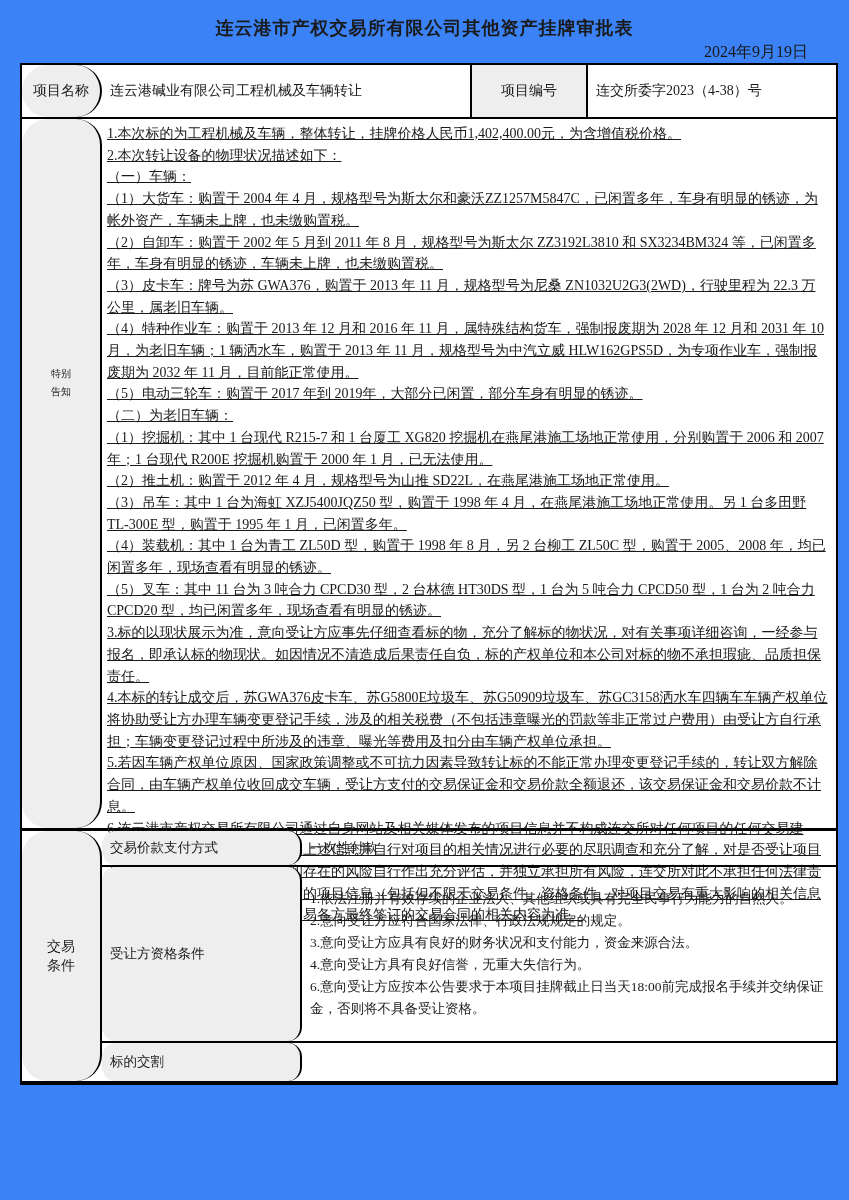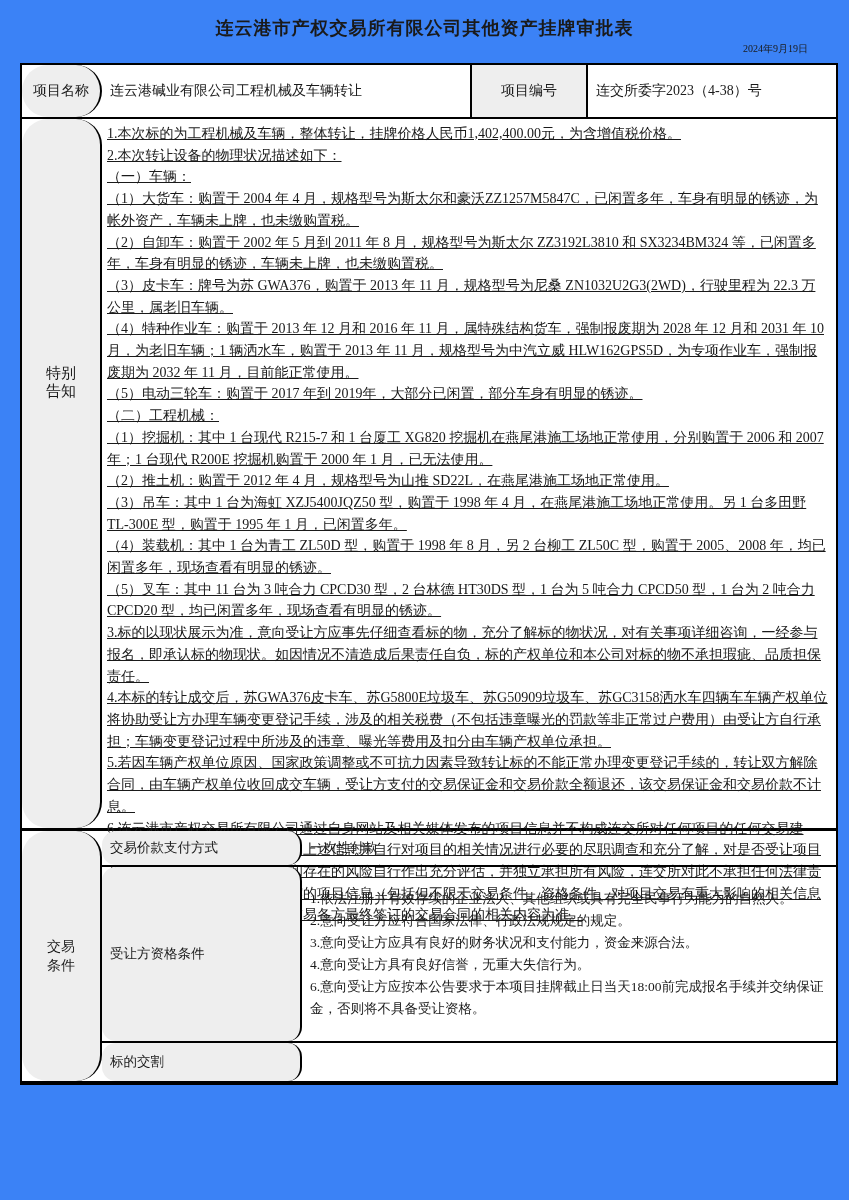--- a/index.html
+++ b/index.html
@@ -11,41 +11,41 @@
     font-family:"Liberation Serif","DejaVu Serif",serif;
     color:#1a1a1a;
     overflow:hidden;
   }
   .doc-title {
     position:absolute; top:16px; left:0; width:100%;
     text-align:center; font-size:18px; font-weight:bold; letter-spacing:1px;
   }
   .doc-date {
     position:absolute; top:42px; right:41px;
-    font-size:10px;
+    font-size:16px;
   }
   .tbl {
     position:absolute; left:20px; top:63px; width:818px;
     border:2px solid #000; border-bottom-width:4px;
     background:#ffffff;
   }
   .row { display:flex; width:100%; }
   .row-header { height:54px; border-bottom:2px solid #000; }
   .row-notice { height:712px; border-bottom:3px solid #000; }
   .row-cond   { height:250px; }
   .cell { height:100%; }
   .label-bg { background:#eeeeee; }
   .c1 { width:80px; border-right:2px solid #000;border-radius:26px; }
   .c2 { width:370px; border-right:2px solid #000; }
   .c3 { width:116px; border-right:2px solid #000; }
   .c4 { flex:1; }
   .hd-label { display:flex; align-items:center; justify-content:center; font-size:14px; }
   .hd-value { display:flex; align-items:center; padding-left:8px; font-size:14px; }
   .notice-label {
-    font-size:15px; line-height:17.5px; text-align:center;
+    font-size:10px; line-height:17.5px; text-align:center;
     padding-top:246px; white-space:pre-line;
   }
   .notice-body {
     flex:1; padding:4px 8px 0 5px;
     font-size:14px; line-height:21.7px;text-decoration:underline;
   }
   .notice-body p { margin:0; }
   .cond-label {
     display:flex; align-items:center; justify-content:center;
     font-size:14px; line-height:19px; text-align:center; white-space:pre-line;
@@ -88,21 +88,21 @@
 告知</div>
       <div class="cell notice-body">
           <p>1.本次标的为工程机械及车辆，整体转让，挂牌价格人民币1,402,400.00元，为含增值税价格。</p>
           <p>2.本次转让设备的物理状况描述如下：</p>
           <p>（一）车辆：</p>
           <p>（1）大货车：购置于 2004 年 4 月，规格型号为斯太尔和豪沃ZZ1257M5847C，已闲置多年，车身有明显的锈迹，为帐外资产，车辆未上牌，也未缴购置税。</p>
           <p>（2）自卸车：购置于 2002 年 5 月到 2011 年 8 月，规格型号为斯太尔 ZZ3192L3810 和 SX3234BM324 等，已闲置多年，车身有明显的锈迹，车辆未上牌，也未缴购置税。</p>
           <p>（3）皮卡车：牌号为苏 GWA376，购置于 2013 年 11 月，规格型号为尼桑 ZN1032U2G3(2WD)，行驶里程为 22.3 万公里，属老旧车辆。</p>
           <p>（4）特种作业车：购置于 2013 年 12 月和 2016 年 11 月，属特殊结构货车，强制报废期为 2028 年 12 月和 2031 年 10 月，为老旧车辆；1 辆洒水车，购置于 2013 年 11 月，规格型号为中汽立威 HLW162GPS5D，为专项作业车，强制报废期为 2032 年 11 月，目前能正常使用。</p>
           <p>（5）电动三轮车：购置于 2017 年到 2019年，大部分已闲置，部分车身有明显的锈迹。</p>
-          <p>（二）工程机械：</p>
+          <p>（二）为老旧车辆：</p>
           <p>（1）挖掘机：其中 1 台现代 R215-7 和 1 台厦工 XG820 挖掘机在燕尾港施工场地正常使用，分别购置于 2006 和 2007 年；1 台现代 R200E 挖掘机购置于 2000 年 1 月，已无法使用。</p>
           <p>（2）推土机：购置于 2012 年 4 月，规格型号为山推 SD22L，在燕尾港施工场地正常使用。</p>
           <p>（3）吊车：其中 1 台为海虹 XZJ5400JQZ50 型，购置于 1998 年 4 月，在燕尾港施工场地正常使用。另 1 台多田野 TL-300E 型，购置于 1995 年 1 月，已闲置多年。</p>
           <p>（4）装载机：其中 1 台为青工 ZL50D 型，购置于 1998 年 8 月，另 2 台柳工 ZL50C 型，购置于 2005、2008 年，均已闲置多年，现场查看有明显的锈迹。</p>
           <p>（5）叉车：其中 11 台为 3 吨合力 CPCD30 型，2 台林德 HT30DS 型，1 台为 5 吨合力 CPCD50 型，1 台为 2 吨合力 CPCD20 型，均已闲置多年，现场查看有明显的锈迹。</p>
           <p>3.标的以现状展示为准，意向受让方应事先仔细查看标的物，充分了解标的物状况，对有关事项详细咨询，一经参与报名，即承认标的物现状。如因情况不清造成后果责任自负，标的产权单位和本公司对标的物不承担瑕疵、品质担保责任。</p>
           <p>4.本标的转让成交后，苏GWA376皮卡车、苏G5800E垃圾车、苏G50909垃圾车、苏GC3158洒水车四辆车车辆产权单位将协助受让方办理车辆变更登记手续，涉及的相关税费（不包括违章曝光的罚款等非正常过户费用）由受让方自行承担；车辆变更登记过程中所涉及的违章、曝光等费用及扣分由车辆产权单位承担。</p>
           <p>5.若因车辆产权单位原因、国家政策调整或不可抗力因素导致转让标的不能正常办理变更登记手续的，转让双方解除合同，由车辆产权单位收回成交车辆，受让方支付的交易保证金和交易价款全额退还，该交易保证金和交易价款不计息。</p>
           <p>6.连云港市产权交易所有限公司通过自身网站及相关媒体发布的项目信息并不构成连交所对任何项目的任何交易建议。意向方应不依赖于已披露的上述信息并自行对项目的相关情况进行必要的尽职调查和充分了解，对是否受让项目及受让项目后可能发生的费用和存在的风险自行作出充分评估，并独立承担所有风险，连交所对此不承担任何法律责任。意向方如对连交所网站披露的项目信息（包括但不限于交易条件、资格条件、对项目交易有重大影响的相关信息等）的理解存在歧义的，应以交易各方最终签订的交易合同的相关内容为准。</p>
         </div>

